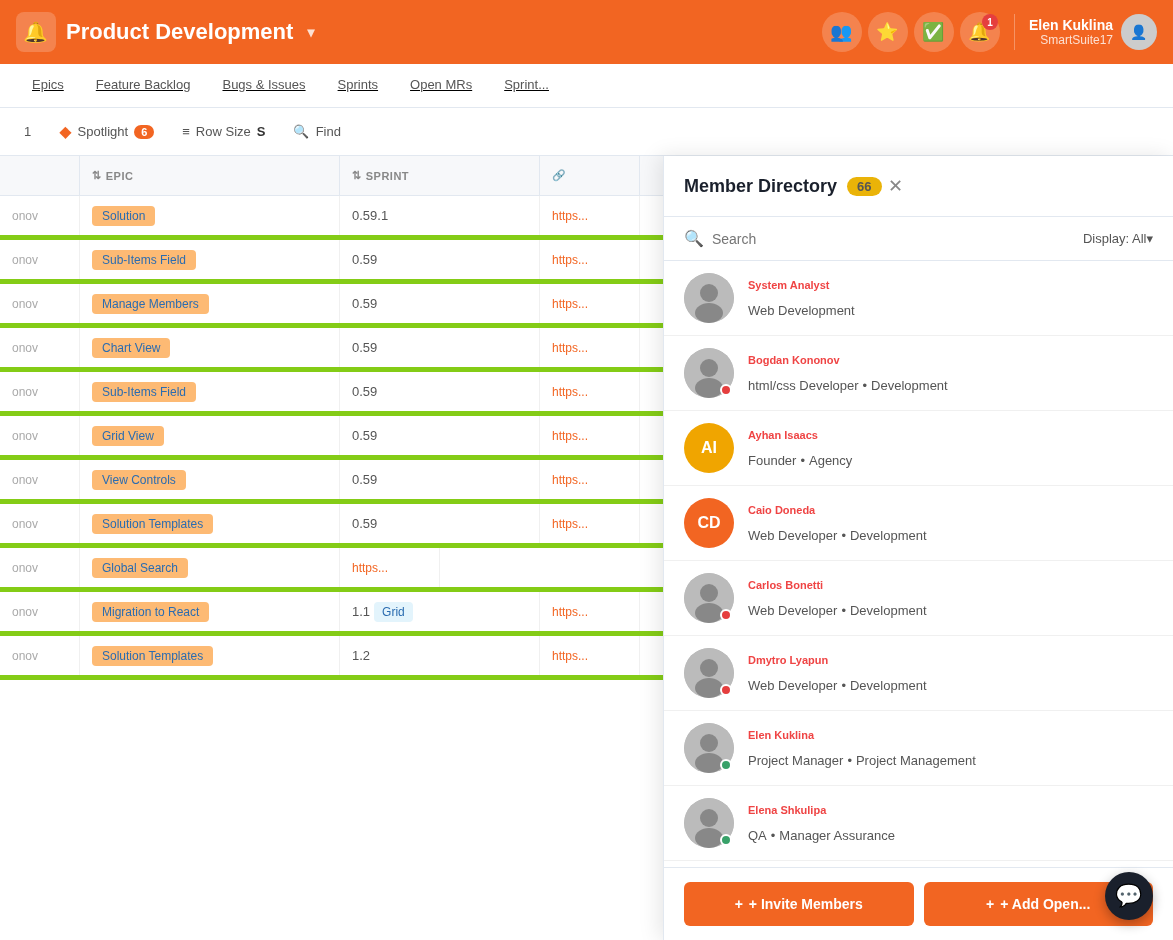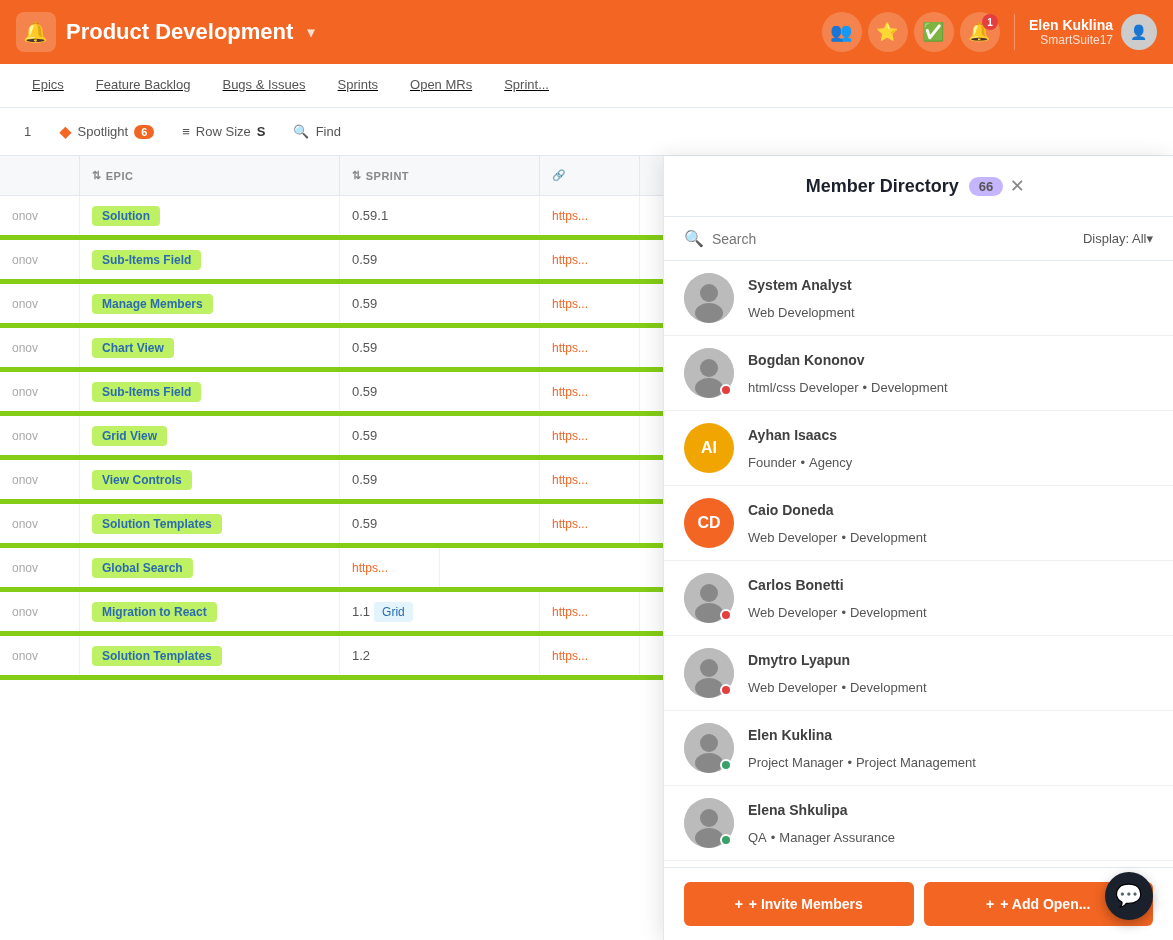--- a/index.html
+++ b/index.html
@@ -205,26 +205,26 @@
       height: 100%;
       overflow: hidden;
       white-space: nowrap;
     }
     .td-cell:first-child { width: 80px; color: #aaa; font-size: 12px; }
     .td-cell.epic-col { width: 260px; }
     .td-cell.sprint-col { width: 200px; }
     .td-cell.link-col { width: 100px; color: #f26522; font-size: 12px; }
 
     .tag {
-      background: #bef264;
+      background: #fdba74;
       color: #2b6cb0;
       border-radius: 4px;
       padding: 3px 10px;
       font-size: 12px;
-      font-weight: 700;
+      font-weight: 400;
     }
     .tag-grid {
       background: #e3f4fc;
       color: #2b6cb0;
       border-radius: 4px;
       padding: 3px 8px;
       font-size: 12px;
       font-weight: 500;
       margin-left: 4px;
     }
@@ -242,34 +242,34 @@
       box-shadow: -4px 0 20px rgba(0,0,0,0.1);
       display: flex;
       flex-direction: column;
       z-index: 20;
     }
     .panel-header {
       padding: 16px 20px;
       border-bottom: 1px solid #e2e8f0;
       display: flex;
       align-items: center;
-      justify-content: center;
+      justify-content: flex-start;
     }
     .panel-title-area {
       display: flex;
       align-items: center;
       gap: 10px;
     }
     .panel-title {
       font-size: 18px;
       font-weight: 700;
       color: #1a202c;
     }
     .panel-count {
-      background: #c4b5fd;
+      background: #eab308;
       color: #555;
       border-radius: 12px;
       padding: 2px 10px;
       font-size: 13px;
       font-weight: 600;
     }
     .panel-close {
       width: 28px;
       height: 28px;
       display: flex;
@@ -347,21 +347,21 @@
       bottom: 2px;
       right: 2px;
       width: 12px;
       height: 12px;
       border-radius: 50%;
       border: 2px solid #fff;
     }
     .status-dot.online { background: #38a169; }
     .status-dot.offline { background: #e53e3e; }
     .member-info { flex: 1; }
-    .member-name { font-size: 14px; font-weight: 600; color: #404040; }
+    .member-name { font-size: 11px; font-weight: 600; color: #ef4444; }
     .member-role { font-size: 13px; color: #888; margin-top: 12px; }
     .member-role span { color: #555; }
     .member-role .dot-sep { margin: 0 4px; }
 
     .panel-footer {
       padding: 14px 20px;
       display: flex;
       gap: 10px;
       border-top: 1px solid #e2e8f0;
     }

